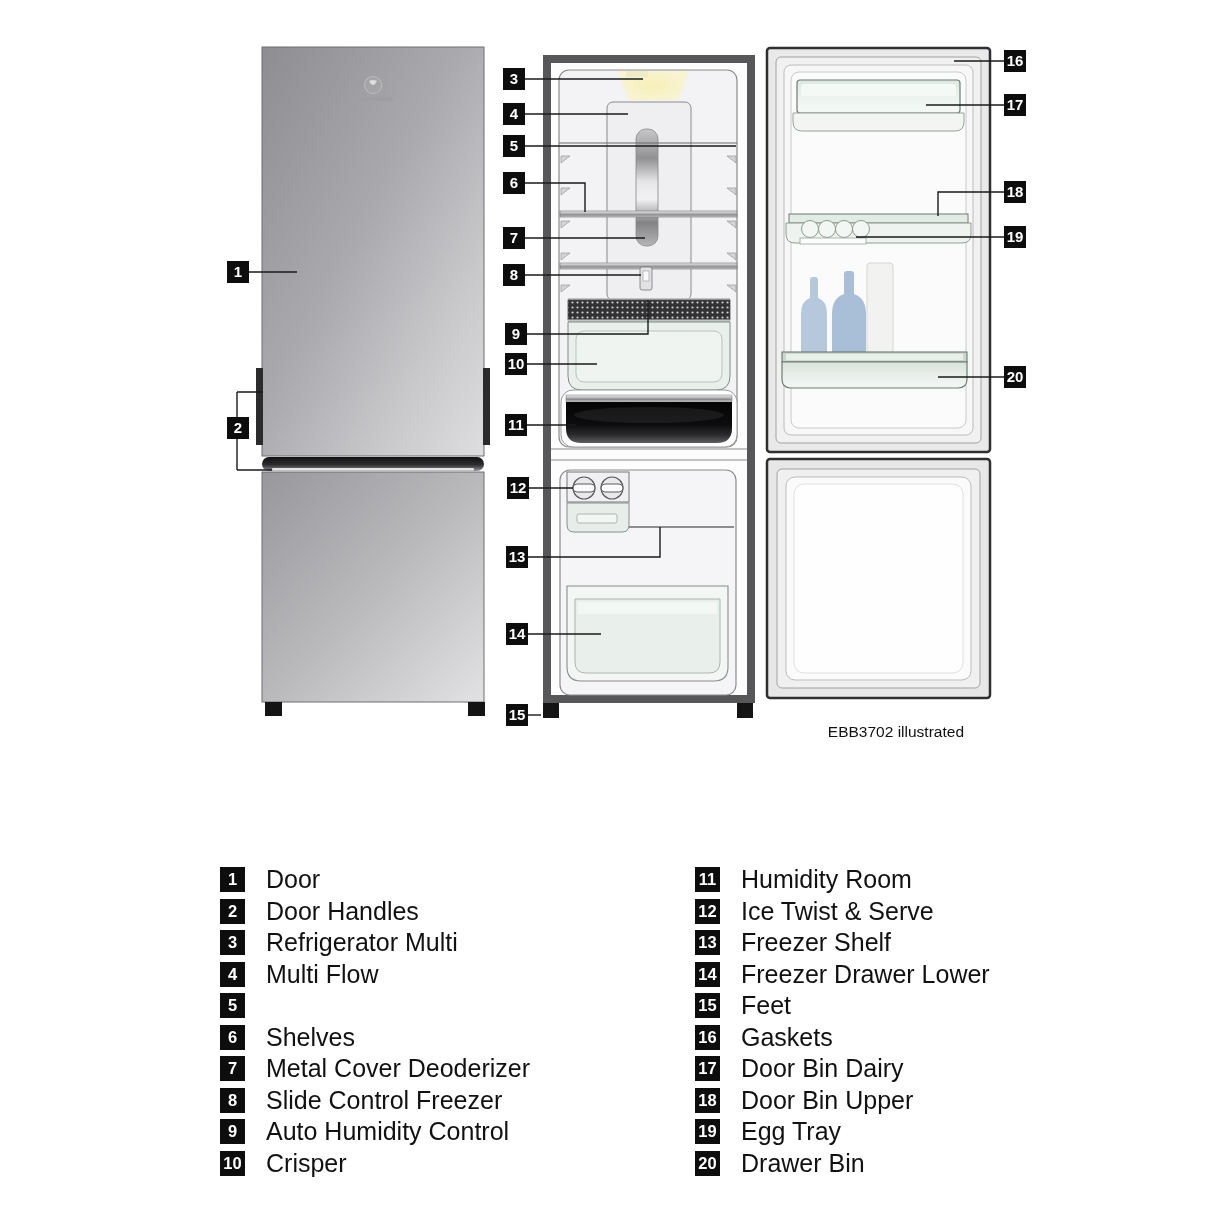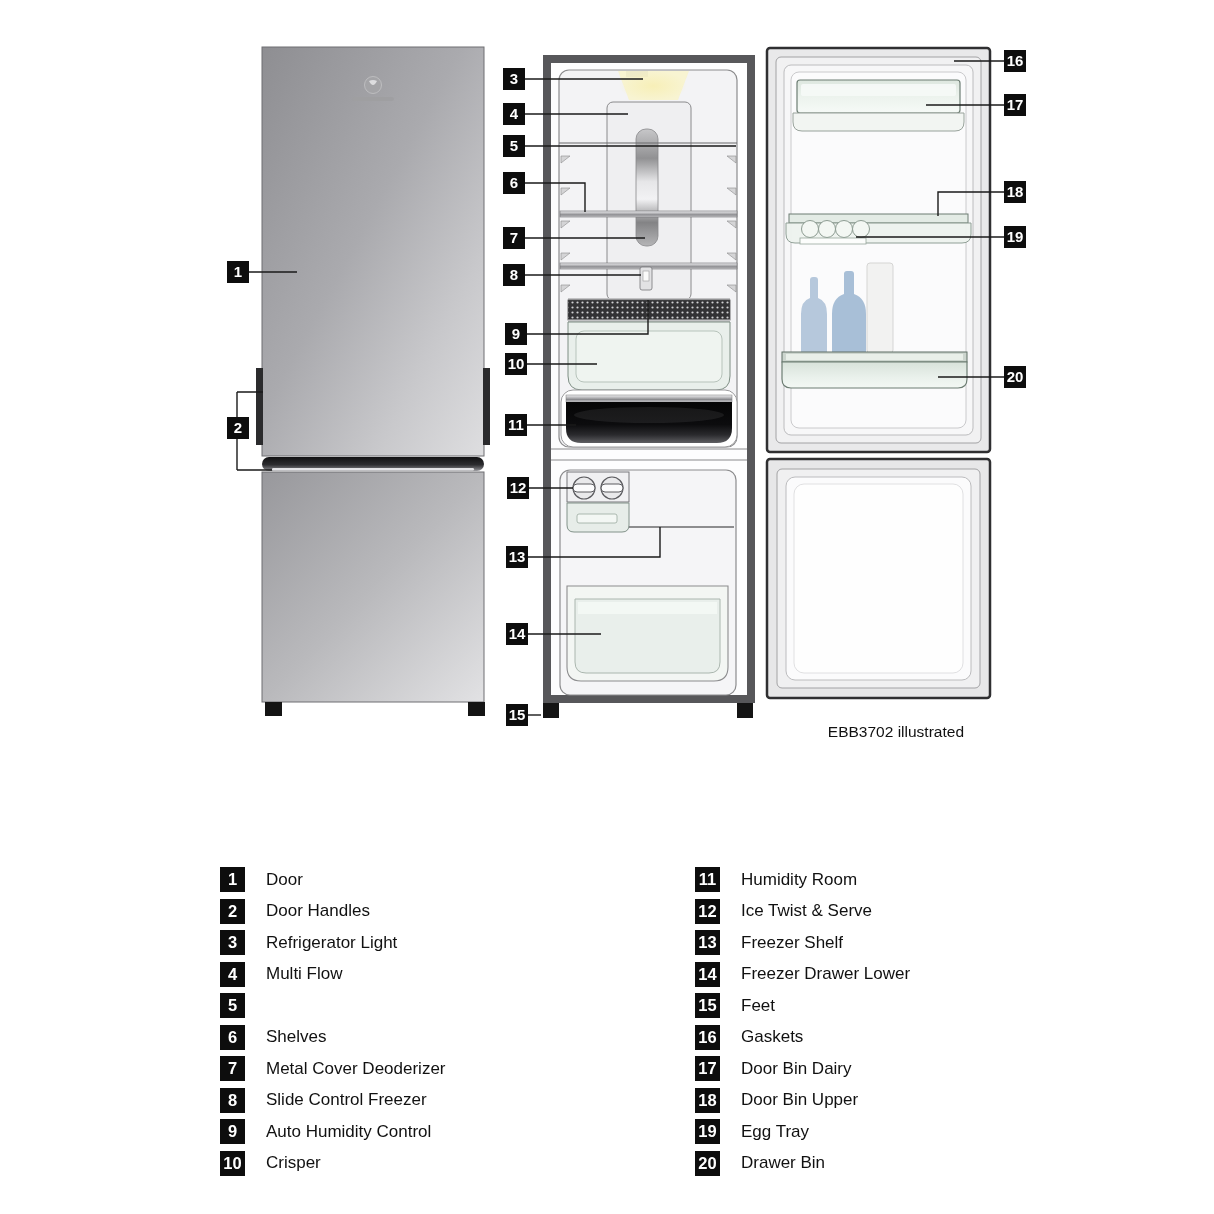--- a/index.html
+++ b/index.html
@@ -23,21 +23,21 @@
   }
   .legend-col{position:absolute;top:867px;}
   #legend-left{left:220px;}
   #legend-right{left:695px;}
   .lrow{display:flex;align-items:center;height:25px;margin-bottom:6.5px;}
   .nbox{
     flex:0 0 25px;width:25px;height:25px;background:#0d0d0d;color:#fff;
     font-weight:bold;font-size:16.5px;display:flex;align-items:center;
     justify-content:center;
   }
-  .llabel{margin-left:21px;font-size:17px;color:#111;white-space:nowrap;}
+  .llabel{margin-left:21px;font-size:25px;color:#111;white-space:nowrap;}
 </style>
 </head>
 <body>
 
 <div id="canvas">
 
   <svg id="diagram-svg" width="1214" height="780" viewBox="0 0 1214 780">
     <defs>
       <linearGradient id="gDoorU" x1="0" y1="0" x2="1" y2="1">
         <stop offset="0" stop-color="#8e8e92"></stop>
@@ -245,21 +245,21 @@
     <div class="lrow">
         <span class="nbox">1</span>
         <span class="llabel">Door</span>
       </div>
     <div class="lrow">
         <span class="nbox">2</span>
         <span class="llabel">Door Handles</span>
       </div>
     <div class="lrow">
         <span class="nbox">3</span>
-        <span class="llabel">Refrigerator Light</span>
+        <span class="llabel">Refrigerator Multi</span>
       </div>
     <div class="lrow">
         <span class="nbox">4</span>
         <span class="llabel">Multi Flow</span>
       </div>
     <div class="lrow">
         <span class="nbox">5</span>
       </div>
     <div class="lrow">
         <span class="nbox">6</span>

